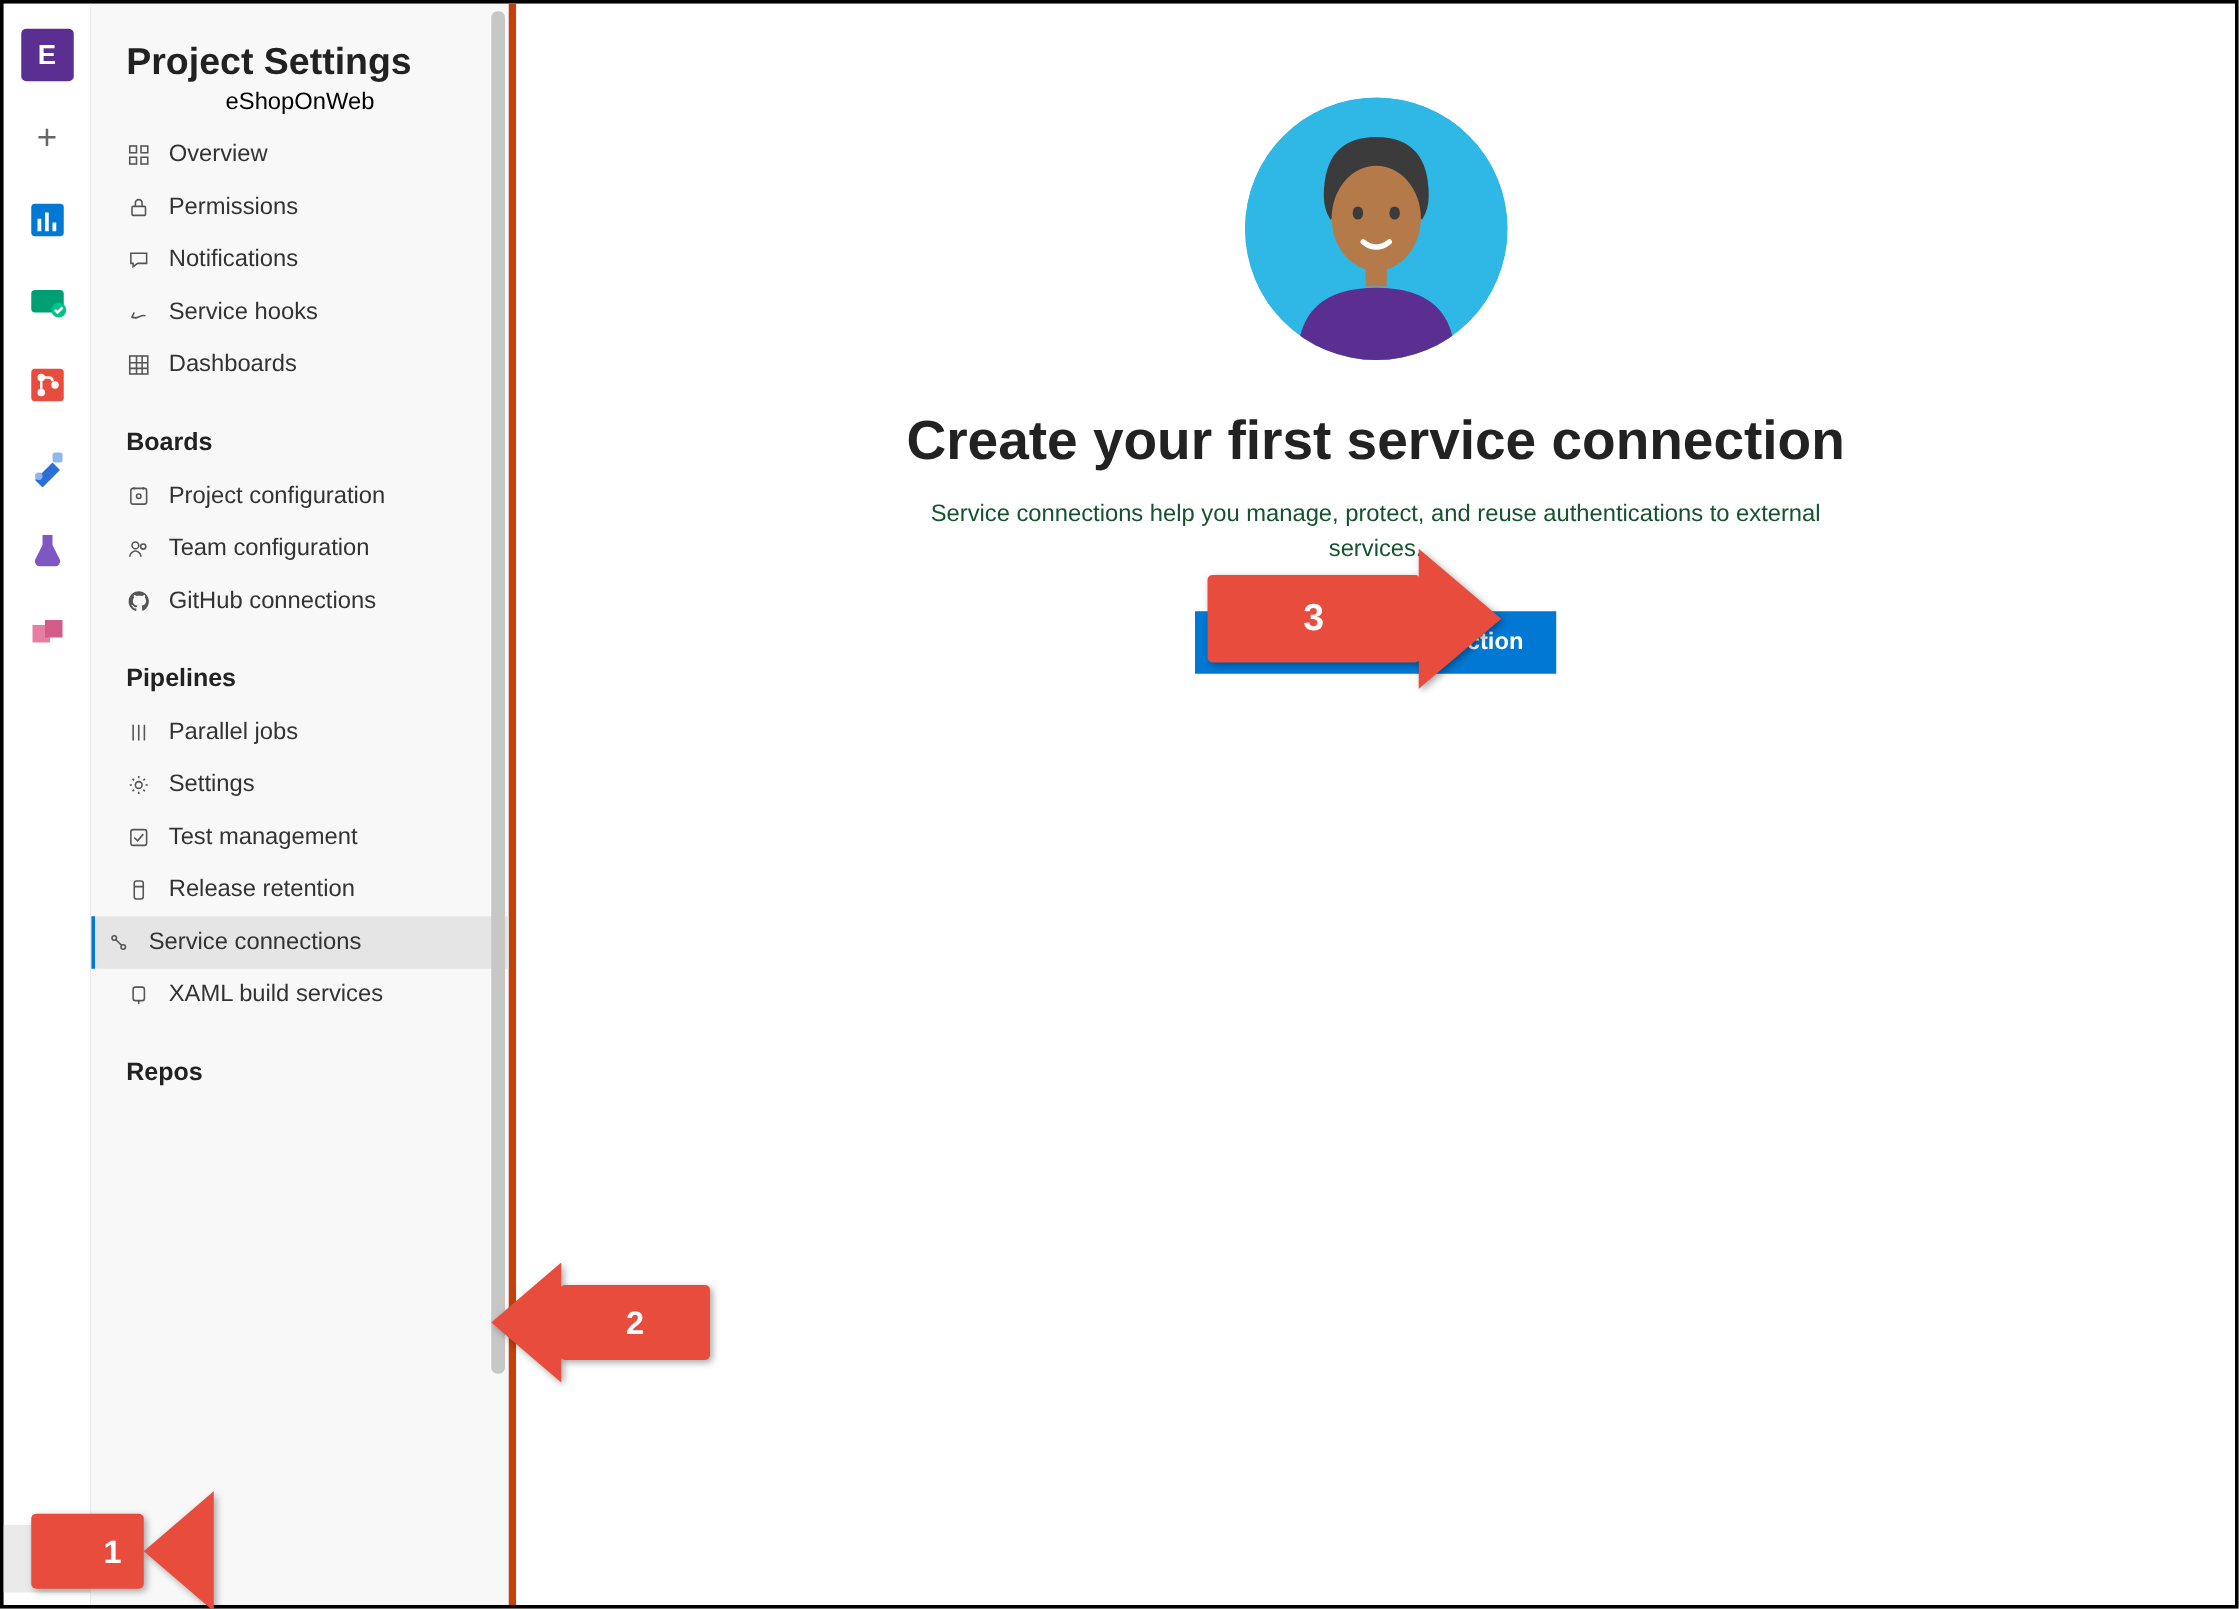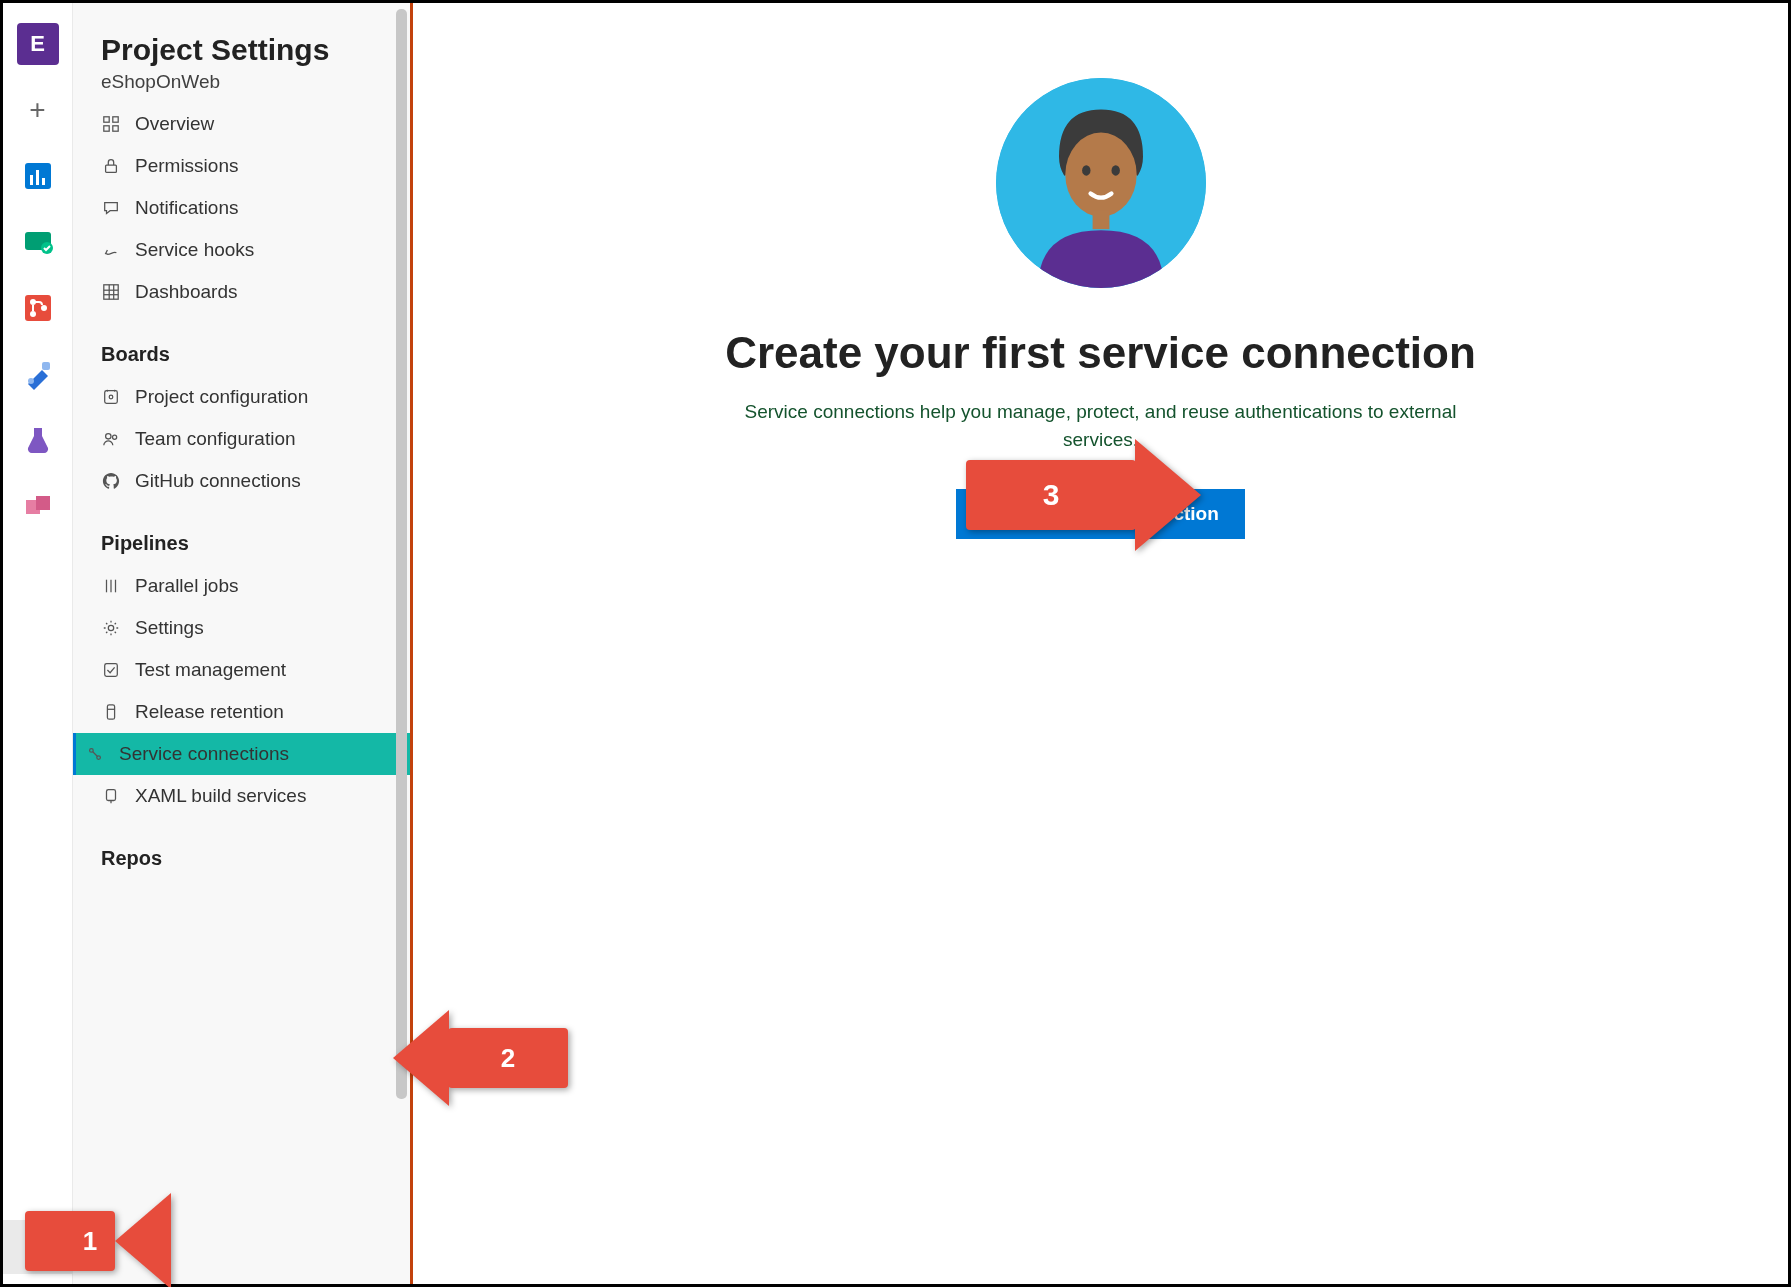--- a/index.html
+++ b/index.html
@@ -59,60 +59,61 @@
     align-items: center;
     height: 54px;
     background: #eaeaea;
   }
   .rail-bottom svg { width: 24px; height: 24px; }
 
   
   .sidebar {
     width: 340px;
     background: #f8f8f8;
-    border-right: 3px solid #c2410c;
+    border-right: 6px solid #c2410c;
     position: relative;
     overflow: hidden;
   }
   .sidebar-scroll {
     height: 100%;
     overflow-y: auto;
     padding-bottom: 80px;
   }
   .sidebar-header {
     padding: 30px 28px 10px 28px;
   }
   .sidebar-title {
     font-size: 30px;
     font-weight: 700;
     color: #222;
   }
   .sidebar-subtitle {
     font-size: 19px;
     font-weight: 400;
-    color: #404040;
+    color: #000000;
     margin-top: 4px;
+    text-align: center;
   }
   .section-heading {
     font-size: 20px;
     font-weight: 700;
     color: #222;
     padding: 30px 28px 10px 28px;
   }
   .nav-item {
     display: flex;
     align-items: center;
     gap: 14px;
     padding: 10px 28px;
     font-size: 19px;
     color: #333;
     cursor: pointer;
   }
   .nav-item.selected {
-    background: #14b8a6;
+    background: #e5e5e5;
     position: relative;
     padding-left: 12px;
   }
   .nav-item.selected::before {
     content: "";
     position: absolute;
     left: 0; top: 0; bottom: 0;
     width: 3px;
     background: #0078d4;
   }

